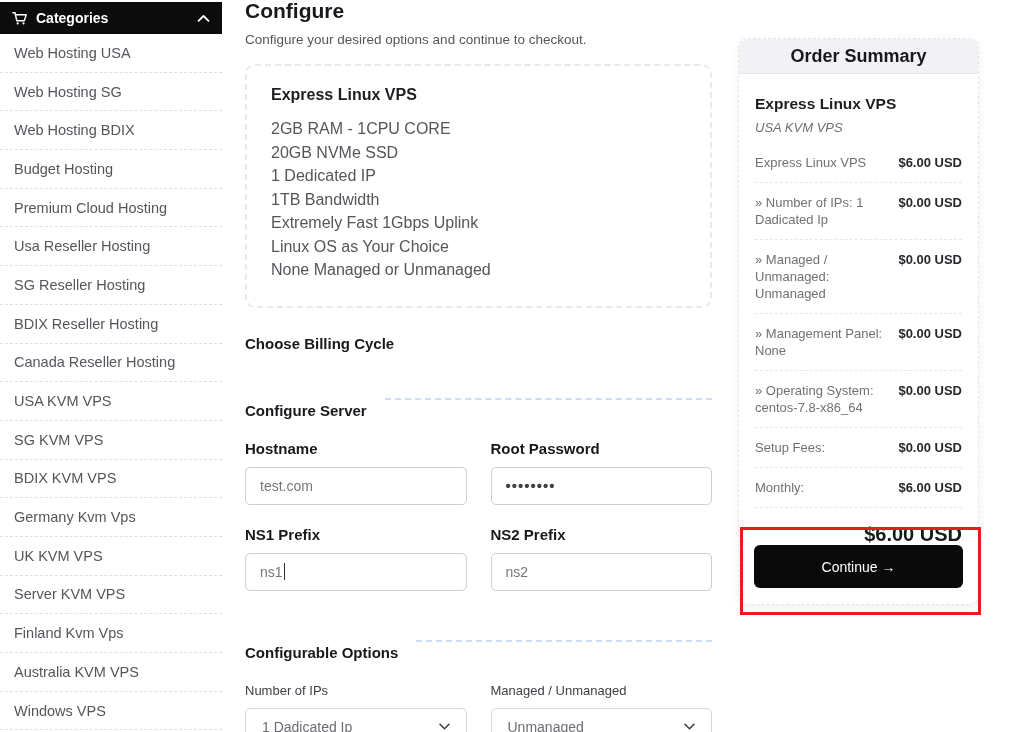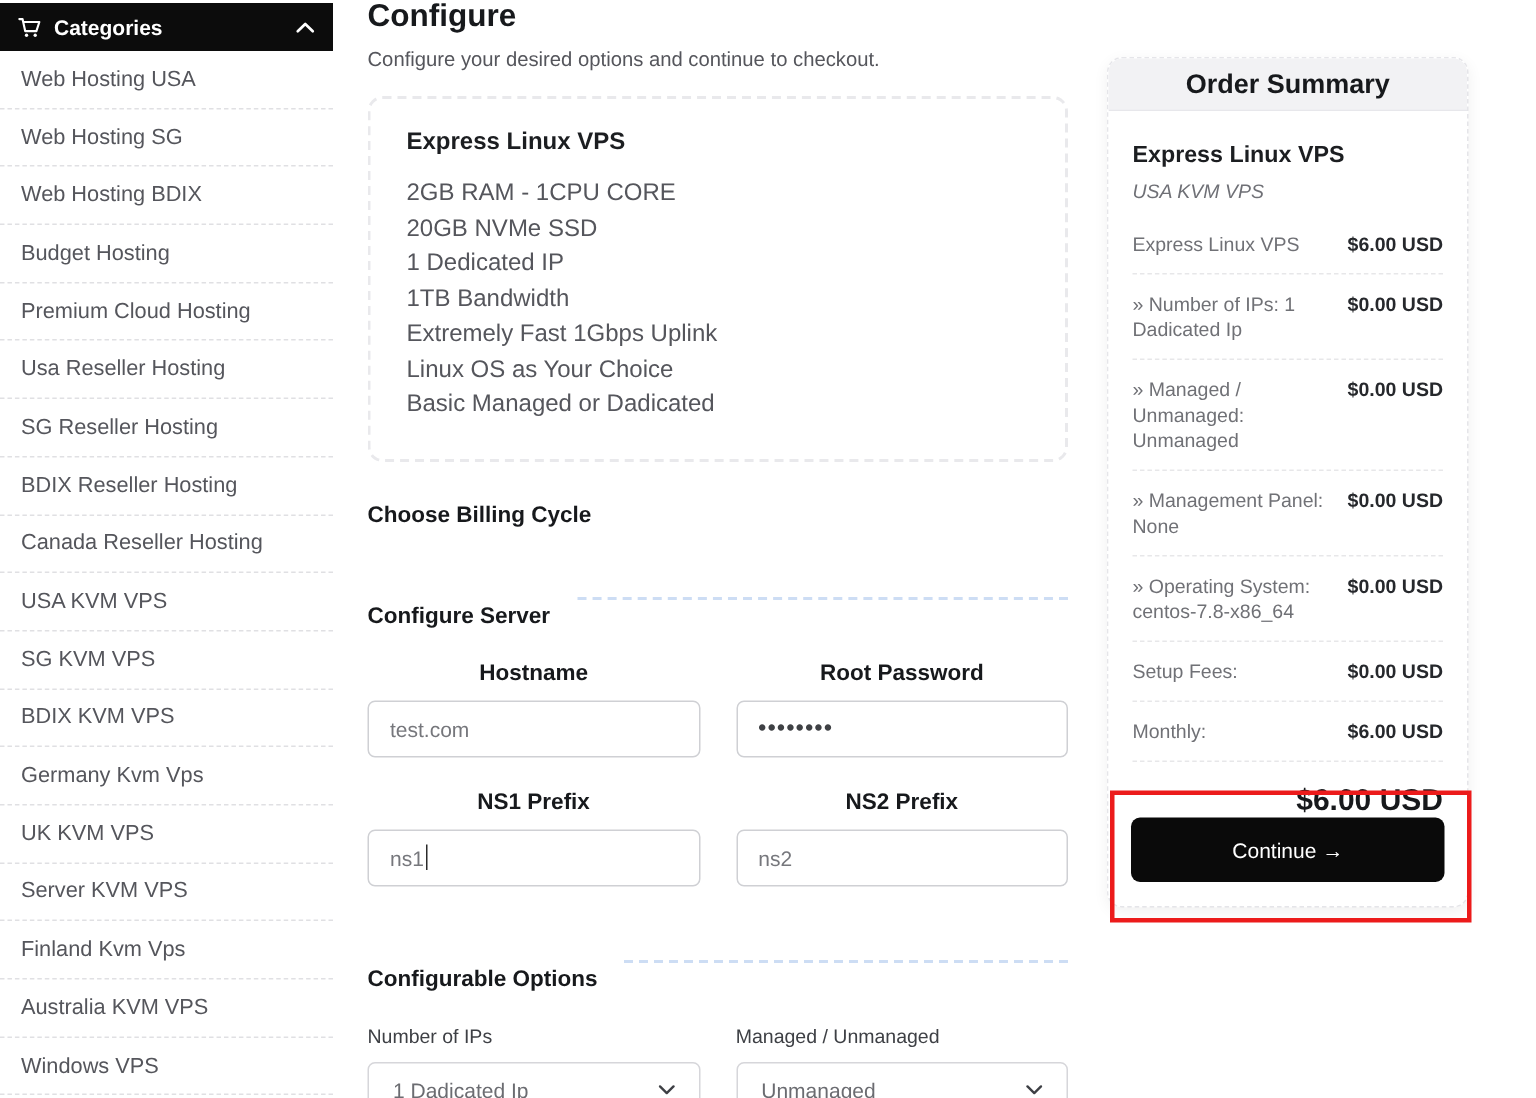--- a/index.html
+++ b/index.html
@@ -37,21 +37,21 @@
   .selectbox{
     margin-top:12px;height:36px;border:1px solid #d6d6da;border-radius:5px;
     display:flex;align-items:center;padding:0 14px;font-size:14px;color:#6b6c71;
     background:#fff;cursor:pointer;
   }
   .sort-icon{margin-left:auto;display:flex;flex-direction:column;align-items:center;gap:2px;}
   .sort-icon .tri-up{width:0;height:0;border-left:4px solid transparent;border-right:4px solid transparent;border-bottom:5px solid #2f3134;}
   .sort-icon .tri-dn{width:0;height:0;border-left:4px solid transparent;border-right:4px solid transparent;border-top:5px solid #2f3134;}
   .heading-row{display:flex;align-items:center;margin-top:27px;}
   .dash-line{flex:1;border-top:2px dashed #cdddf4;margin-left:18px;height:0;}
-  .form-grid{display:grid;grid-template-columns:1fr 1fr;column-gap:24px;margin-top:21px;text-align:center;}
+  .form-grid{display:grid;grid-template-columns:1fr 1fr;column-gap:24px;margin-top:21px;}
   .field-label{font-size:15px;font-weight:bold;color:#17191c;}
   .text-input{
     margin-top:10px;margin-bottom:21px;height:36px;border:1px solid #cfd0d4;border-radius:5px;
     display:flex;align-items:center;padding:0 14px;font-size:14px;color:#76777c;background:#fff;cursor:text;
   }
   .text-input.pw{font-size:15px;letter-spacing:1px;color:#3f4145;font-weight:bold;}
   .caret{width:1px;height:17px;background:#2b2b2b;margin-left:1px;}
   .opts-grid{display:grid;grid-template-columns:1fr 1fr;column-gap:24px;margin-top:22px;}
   .opt-label{font-size:13px;color:#3e4045;}
   .opt-select{
@@ -196,21 +196,21 @@
         <li class="feature">20GB NVMe SSD</li>
 
         <li class="feature">1 Dedicated IP</li>
 
         <li class="feature">1TB Bandwidth</li>
 
         <li class="feature">Extremely Fast 1Gbps Uplink</li>
 
         <li class="feature">Linux OS as Your Choice</li>
 
-        <li class="feature">Basic Managed or Dadicated</li>
+        <li class="feature">None Managed or Unmanaged</li>
       </ul>
   </section>
 
   <div class="section-heading billing-heading">Choose Billing Cycle</div>
 
   <div class="heading-row">
     <span class="section-heading">Configure Server</span>
     <span class="dash-line"></span>
   </div>
 

